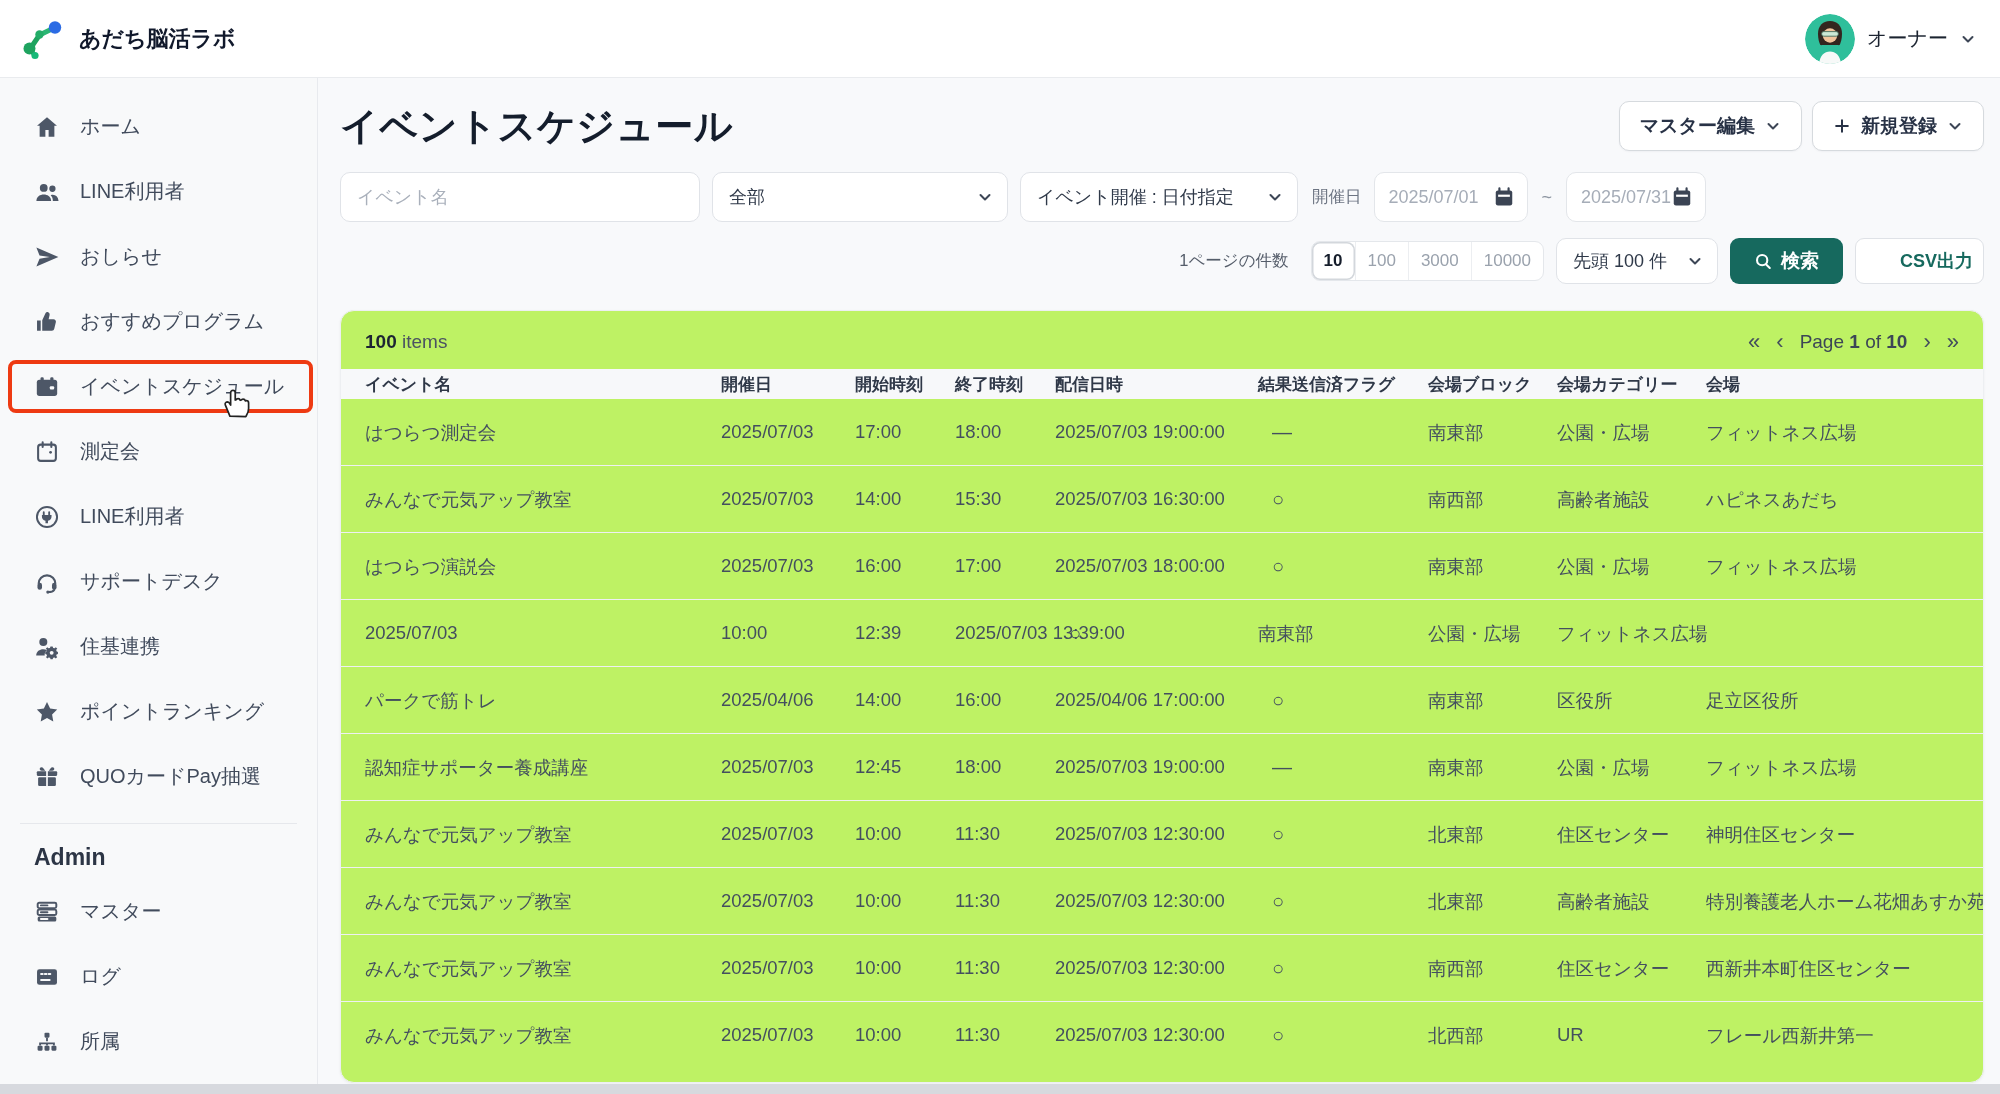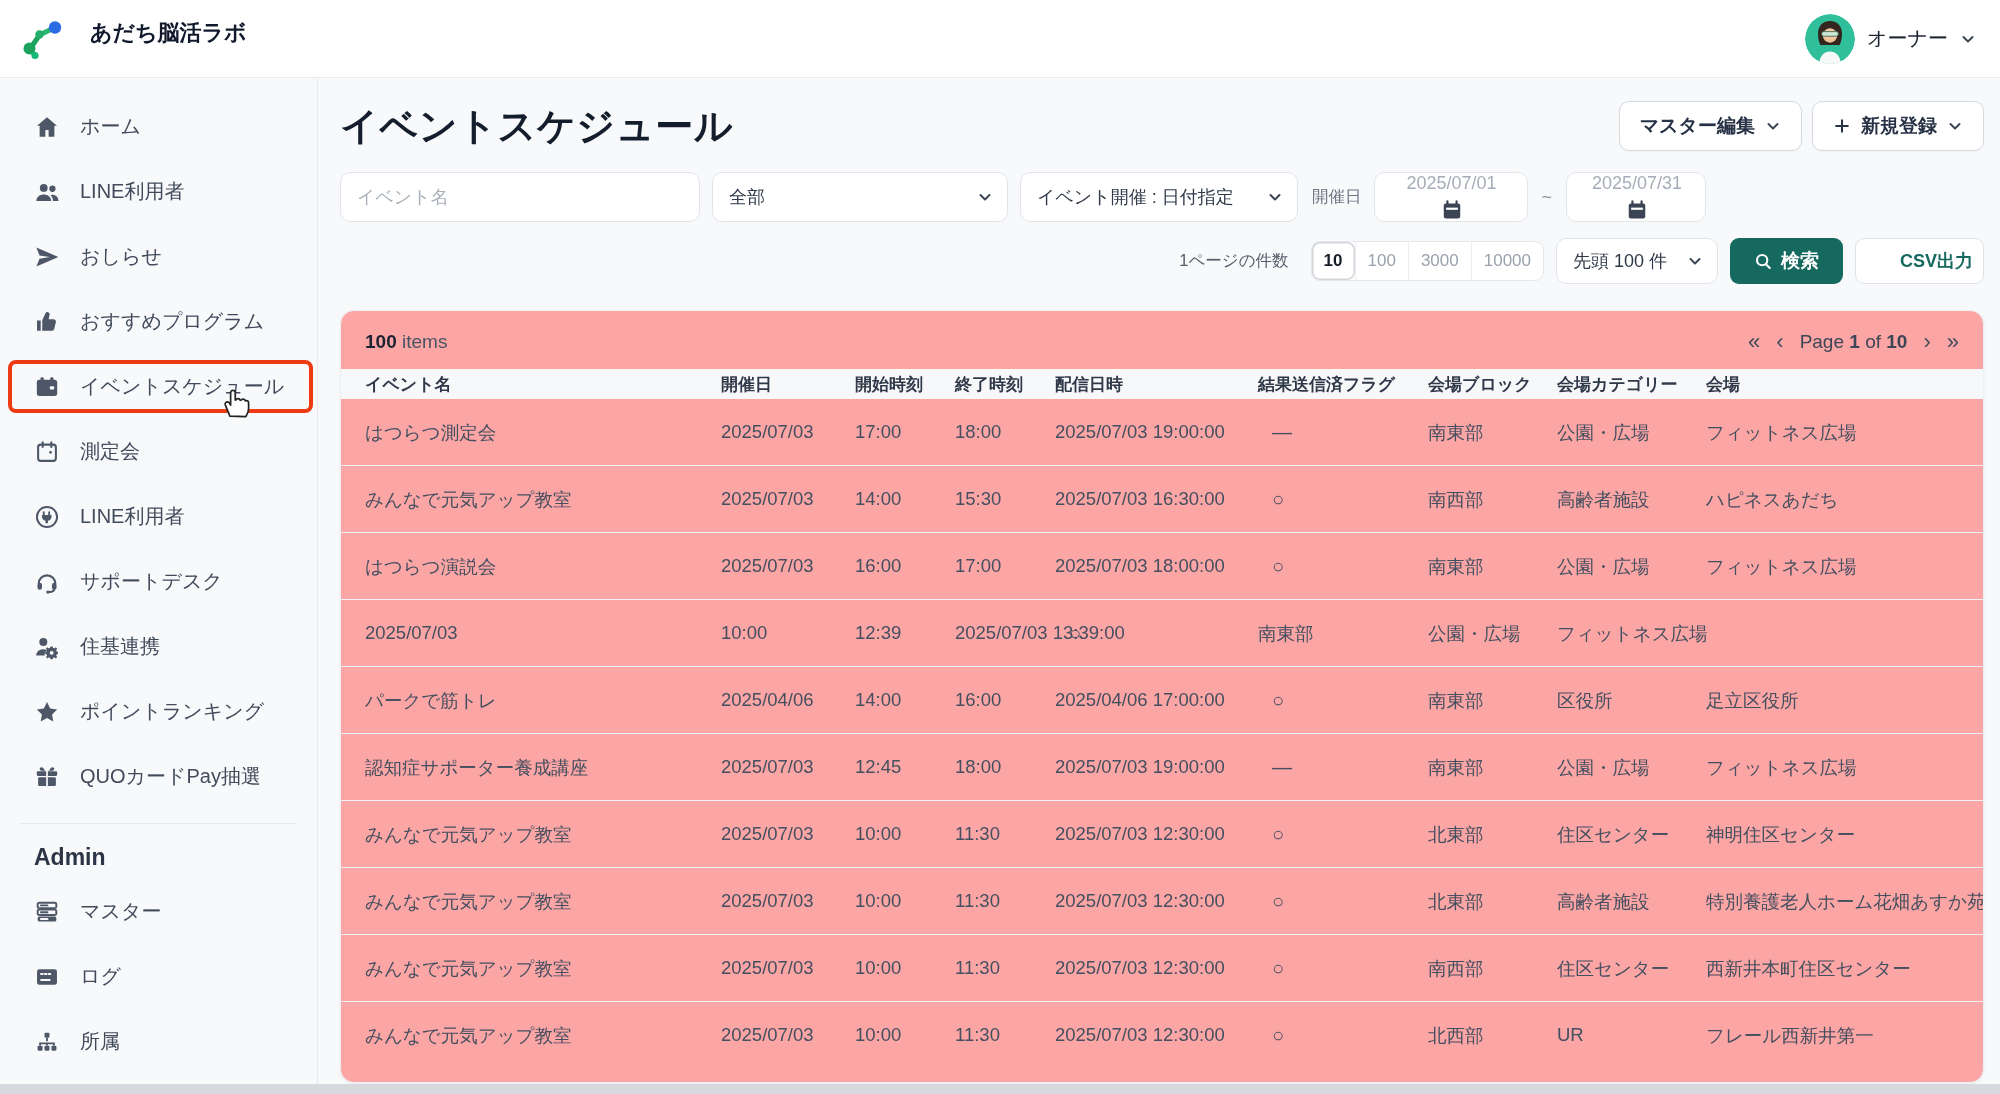--- a/index.html
+++ b/index.html
@@ -1,21 +1,21 @@
 <!DOCTYPE html>
 <html><head>
 <meta charset="utf-8">
 <style>
   html,body{margin:0;padding:0;background:#e9eaee;font-family:"Liberation Sans","DejaVu Sans",sans-serif;}
   .app{position:relative;width:2000px;height:1094px;background:#f8f9fb;overflow:hidden;}
   svg{display:block;width:100%;height:100%;}
 
   
   .topbar{height:78px;background:#fff;border-bottom:1px solid #e9ebee;display:flex;align-items:center;justify-content:space-between;padding:0 24px 0 20px;box-sizing:border-box;}
-  .brand{display:flex;gap:24px;cursor:pointer;}
+  .brand{display:flex;align-items:center;gap:13px;cursor:pointer;}
   .logo{width:46px;height:42px;}
   .app-title{font-size:22px;font-weight:700;color:#10182b;}
   .user-menu{display:flex;align-items:center;gap:12px;cursor:pointer;}
   .avatar{width:50px;height:50px;border-radius:50%;overflow:hidden;flex:none;}
   .role{font-size:20px;font-weight:500;color:#1b2330;}
   .chev{width:16px;height:16px;color:#3d4656;flex:none;}
 
   
   .shell{display:flex;height:1016px;}
   .sidebar{width:318px;flex:none;background:#f8f9fa;border-right:1px solid #e8eaee;padding-top:16px;box-sizing:border-box;}
@@ -35,39 +35,39 @@
   .btn.ghost{height:50px;padding:0 20px;background:#fff;border:1px solid #d6dade;border-radius:10px;font-size:19px;font-weight:600;color:#283246;display:inline-flex;align-items:center;gap:10px;box-shadow:0 1px 2px rgba(16,24,40,.04);}
   .plus{width:18px;height:18px;color:#283246;}
 
   .filters1{display:flex;align-items:center;margin-top:20px;gap:12px;}
   .input{width:360px;height:50px;background:#fff;border:1px solid #e0e3e8;border-radius:10px;padding:0 16px;font-size:18px;color:#333c4b;box-sizing:border-box;font-family:inherit;outline:none;}
   .input::placeholder{color:#a9b0bb;}
   .select{height:50px;background:#fff;border:1px solid #e0e3e8;border-radius:10px;display:flex;align-items:center;justify-content:space-between;padding:0 14px 0 16px;font-size:18px;color:#2f3949;cursor:pointer;box-sizing:border-box;}
   .w-status{width:296px;}
   .w-type{width:278px;}
   .date-label{font-size:16.5px;color:#6c7482;margin-left:2px;}
-  .date{width:154px;height:50px;background:#fff;border:1px solid #e3e6ea;border-radius:10px;display:flex;align-items:center;justify-content:space-between;padding:0 12px 0 14px;box-sizing:border-box;cursor:pointer;flex-direction:column;}
+  .date{width:154px;height:50px;background:#fff;border:1px solid #e3e6ea;border-radius:10px;display:flex;align-items:center;justify-content:space-between;padding:0 12px 0 14px;box-sizing:border-box;cursor:pointer;}
   .date .date-text{font-size:18px;color:#a6adb8;}
   .cal{width:22px;height:22px;color:#3b4454;flex:none;}
   .w-sm{width:140px;}
   .tilde{color:#8e96a2;font-size:18px;margin:0 2px;}
 
   .filters2{display:flex;align-items:center;justify-content:flex-end;margin-top:16px;gap:12px;}
   .pp-label{font-size:16.5px;color:#555d6a;margin-right:10px;}
   .seg-group{display:flex;align-items:stretch;background:#fff;border:1px solid #e4e7eb;border-radius:9px;height:40px;box-sizing:border-box;}
   .seg{display:flex;align-items:center;padding:0 12px;font-size:17px;color:#9aa2ad;border-left:1px solid #eceef1;cursor:pointer;}
   .seg:first-child{border-left:none;}
   .seg.active{color:#151d2b;font-weight:600;box-shadow:inset 0 0 0 1.5px #d3d7dc;border-radius:8px;}
   .select.w-head{width:162px;height:46px;}
   .btn.search{height:46px;width:113px;background:#16695E;color:#fff;border:none;border-radius:9px;font-size:19px;font-weight:700;display:inline-flex;align-items:center;justify-content:center;gap:8px;}
   .mag{width:19px;height:19px;flex:none;}
   .btn.csv{height:46px;width:129px;background:#fff;border:1px solid #dfe2e7;border-radius:9px;color:#16695E;font-size:18px;font-weight:700;padding-left:40px;}
 
   
-  .card{margin-top:26px;background:#fca5a5;border-radius:14px;border:1px solid #edeff2;box-shadow:0 1px 3px rgba(16,24,40,.05);overflow:hidden;padding-bottom:14px;}
+  .card{margin-top:26px;background:#bef264;border-radius:14px;border:1px solid #edeff2;box-shadow:0 1px 3px rgba(16,24,40,.05);overflow:hidden;padding-bottom:14px;}
   .card-top{display:flex;justify-content:space-between;align-items:center;padding:20px 24px 16px;}
   .items-count{font-size:19px;color:#4b5362;}
   .items-count b{color:#1c2433;font-weight:700;}
   .pager{display:flex;align-items:center;gap:16px;font-size:19px;color:#3c4656;}
   .pg-btn{font-size:22px;color:#434d5d;cursor:pointer;line-height:1;}
   .pg-text b{font-weight:700;}
   .t-head,.t-row{display:grid;grid-template-columns:356px 134px 100px 100px 203px 170px 129px 149px 1fr;align-items:center;padding:0 24px;}
   .t-head{height:30px;background:#f7f8fa;font-size:17px;font-weight:700;color:#2f3848;}
   .t-row{height:66px;font-size:18.5px;color:#444f5f;border-top:1px solid #eef0f3;cursor:pointer;}
   .t-body .t-row:first-child{border-top:none;}

